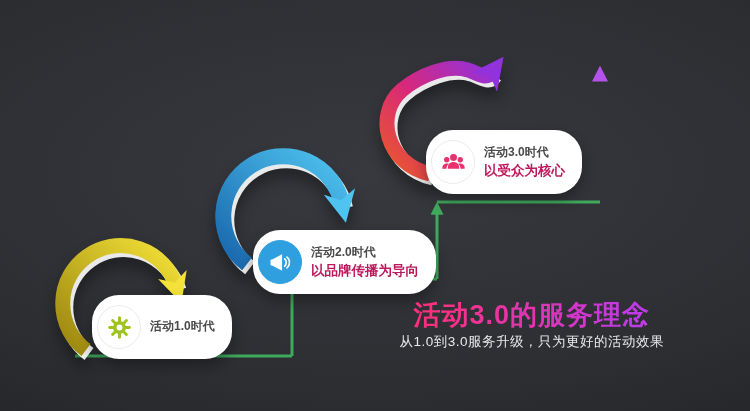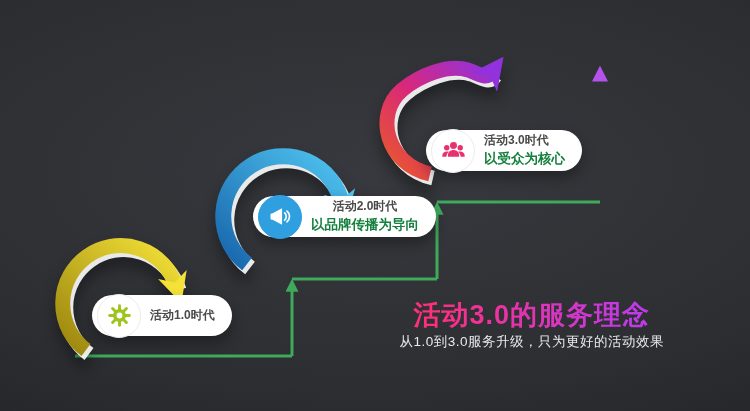--- a/index.html
+++ b/index.html
@@ -6,36 +6,36 @@
   html,body { width:750px; height:411px; }
   .stage {
     position:relative; width:750px; height:411px; overflow:hidden;
     font-family:"Liberation Sans","DejaVu Sans",sans-serif;
     background: radial-gradient(120% 95% at 50% 42%, #37393e 0%, #2c2e32 55%, #1e1f22 100%);
   }
   svg.diagram { position:absolute; left:0; top:0; }
   .swoosh { filter: drop-shadow(0 10px 7px rgba(0,0,0,0.35)); }
 
   .card {
-    position:absolute; height:41px; display:inline-flex; align-items:center;
+    position:absolute; height:64px; display:inline-flex; align-items:center;
     gap:9px; padding:0 17px 0 5px; background:#ffffff; border-radius:27px;
     box-shadow: 0 7px 14px rgba(0,0,0,0.32);
   }
   .badge {
     width:44px; height:44px; border-radius:50%; flex:0 0 auto;
     display:flex; align-items:center; justify-content:center;
     background:#ffffff; border:1px solid #ececec;
   }
   .badge.solid-blue { background:#2f9fe0; border-color:#2f9fe0; }
   .card-text { display:flex; flex-direction:column; line-height:1.15; white-space:nowrap; }
   .era  { font-size:12px; font-weight:700; color:#4a4a4a; }
-  .desc { font-size:13.5px; font-weight:700; color:#15803d; margin-top:3px; }
+  .desc { font-size:13.5px; font-weight:700; color:#be185d; margin-top:3px; }
 
   #card-1 { left:92px; top:295px; }
-  #card-2 { left:253px; top:196px;text-align:center; }
+  #card-2 { left:253px; top:230px; }
   #card-3 { left:426px; top:130px; }
 
   .headline { position:absolute; top:297px; right:86px; text-align:center; }
   .title {
     display:inline-block; font-size:27px; font-weight:700; letter-spacing:1px;
     background:linear-gradient(90deg,#ff2f7e 8%,#c13ae8 92%);
     -webkit-background-clip:text; background-clip:text;
     -webkit-text-fill-color:transparent; color:#d83bb0;
   }
   .subtitle { font-size:13.5px; color:#e9e9ec; letter-spacing:0.5px; }

